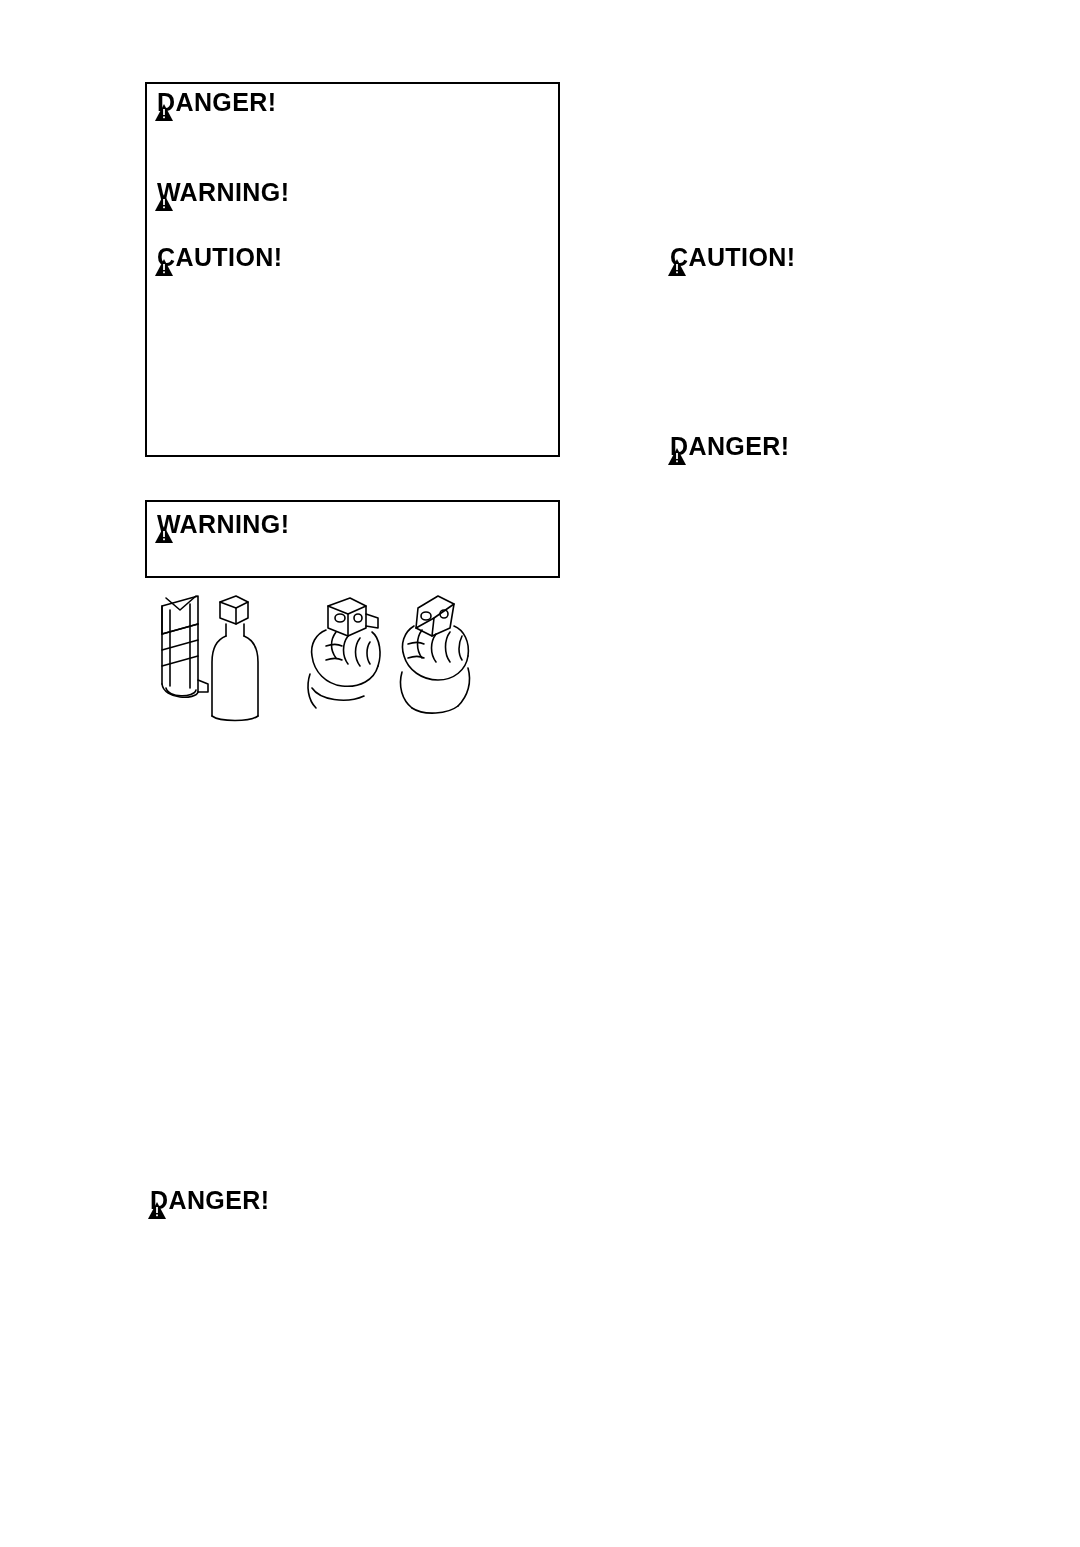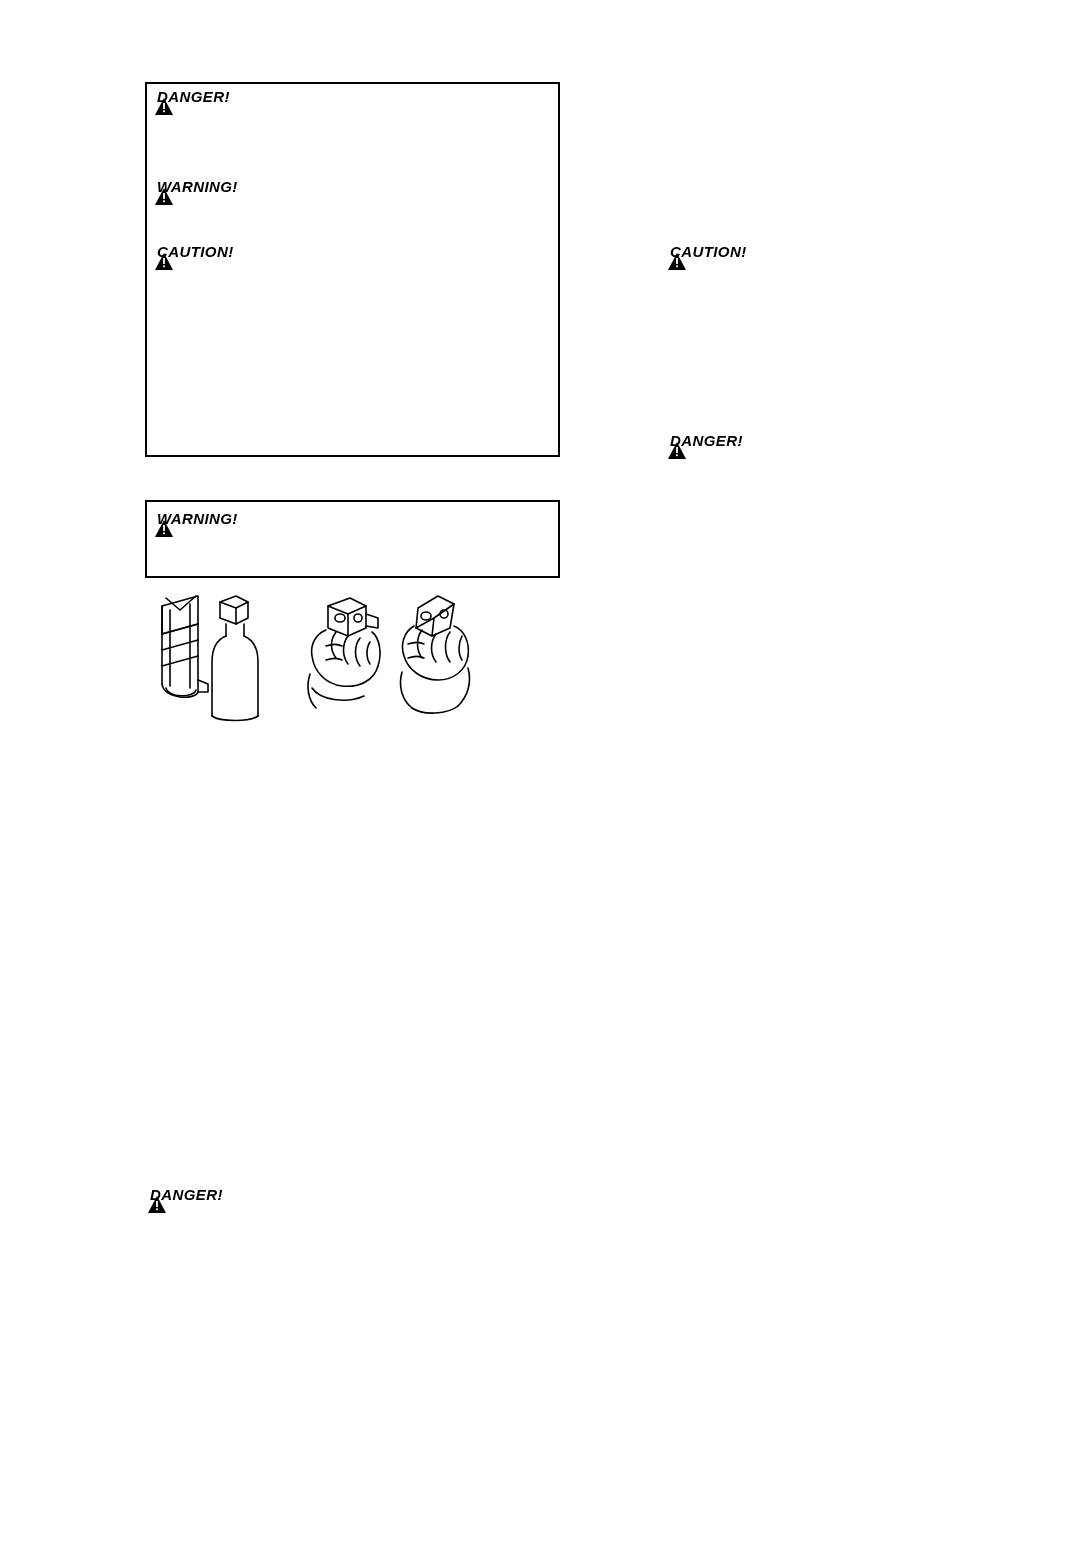--- a/index.html
+++ b/index.html
@@ -42,24 +42,23 @@
   }
   
   .signal {
     position: absolute;
     display: flex;
     align-items: center;
     white-space: nowrap;
   }
   .signal .word {
     font-weight: bold;
-    font-size: 15px;
+    font-size: 25px;
     letter-spacing: 0.4px;
     font-family: "Liberation Sans", sans-serif;
-    font-style: italic;
   }
   .tri {
     display: inline-block;
     width: 0;
     height: 0;
     margin-right: 2px;
     position: relative;
     top: 1px;
   }
   .tri svg { display: block; }

